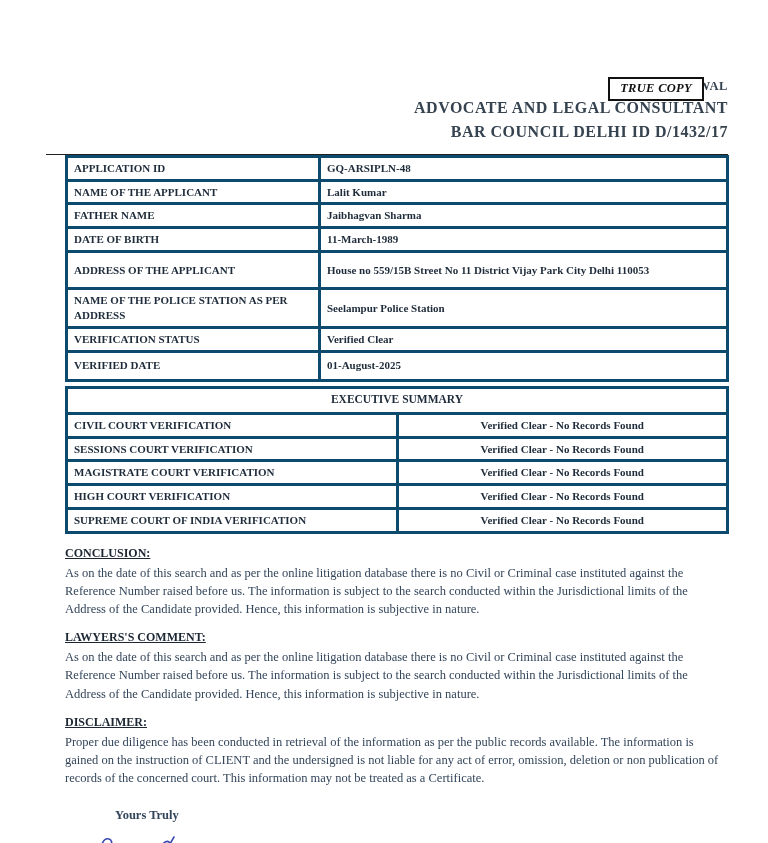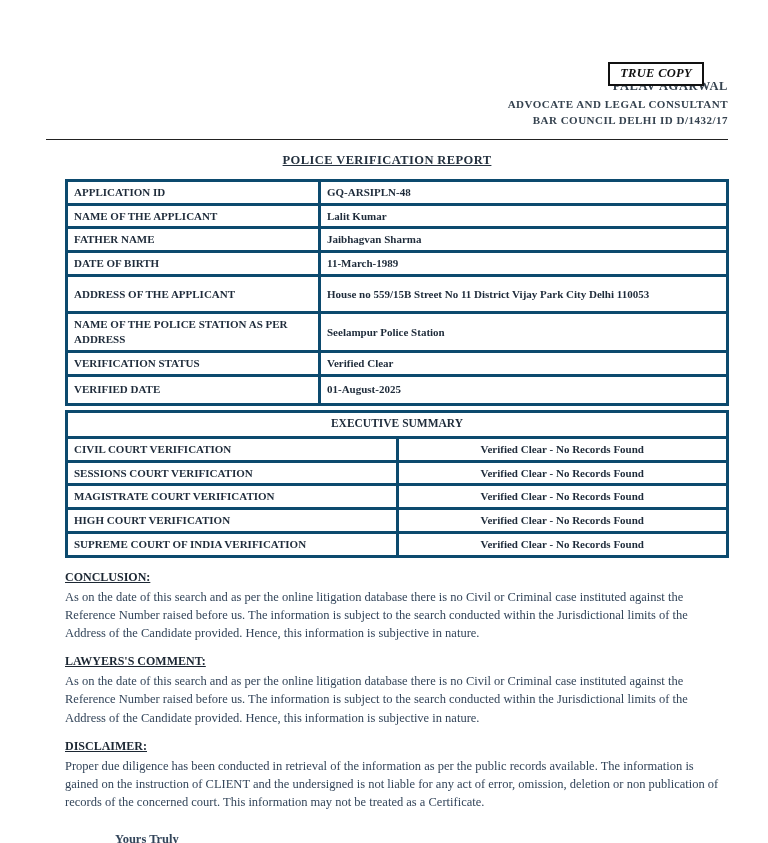--- a/index.html
+++ b/index.html
@@ -9,24 +9,24 @@
     color: #243447;
     position: relative;
     overflow: hidden;
   }
   .page { position: relative; width: 768px; height: 843px; }
   .content { padding: 77px 40px 0 46px; }
 
   
   .letterhead { text-align: right; line-height: 1.5; }
   .lh-name { font-size: 12.5px; font-weight: bold; letter-spacing: 0.6px; color: #35424f; }
-  .lh-sub  { font-size: 11px;   font-weight: bold; letter-spacing: 0.5px; color: #35424f; }
+  .lh-sub  { font-size: 16px;   font-weight: bold; letter-spacing: 0.5px; color: #35424f; }
 
   .true-copy {
-    position: absolute; top: 62px; right: 64px;
+    position: absolute; top: 77px; right: 64px;
     border: 2px solid #111;
     padding: 2px 10px 3px 10px;
     font-style: italic; font-weight: bold;
     font-size: 12.5px; color: #111;
     letter-spacing: 0.3px;
     background: #fff;
   }
 
   hr.rule { border: none; border-top: 1.5px solid #222; margin: 10px 0 0 0; }
 
@@ -84,21 +84,20 @@
   <div class="content">
 
     <div class="letterhead">
       <div class="lh-name">PALAV AGARWAL</div>
       <div class="lh-sub">ADVOCATE AND LEGAL CONSULTANT</div>
       <div class="lh-sub">BAR COUNCIL DELHI ID D/1432/17</div>
     </div>
 
     <hr class="rule">
 
-    <div class="report-title">POLICE VERIFICATION REPORT</div>
 
     <table class="info-table">
       <tbody>
         <tr>
           <td class="lbl">APPLICATION ID</td>
           <td class="val">GQ-ARSIPLN-48</td>
         </tr>
         <tr>
           <td class="lbl">NAME OF THE APPLICANT</td>
           <td class="val">Lalit Kumar</td>

